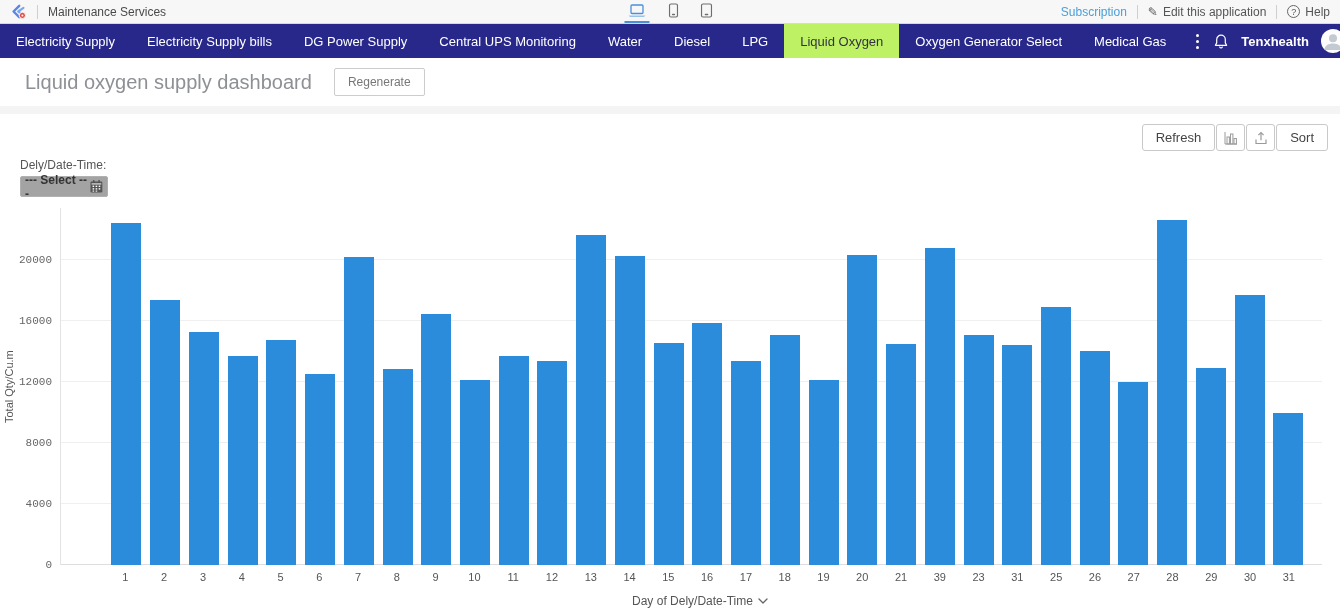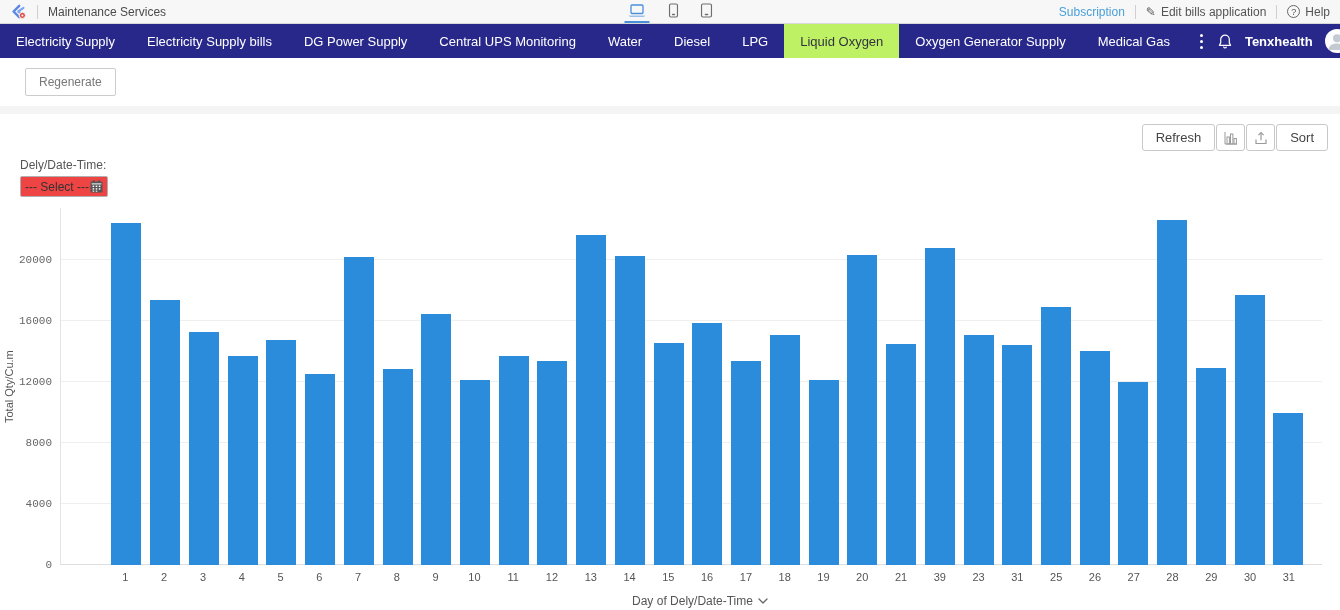--- a/index.html
+++ b/index.html
@@ -60,23 +60,23 @@
   .content { position: relative; height: 496px; background: #fff; }
 
   .toolbar { position: absolute; top: 10px; right: 12px; display: flex; gap: 1px; }
   .btn { height: 27px; background: #fff; border: 1px solid #c9c9c9; border-radius: 3px;
          font-size: 13px; color: #444; padding: 0 13px; cursor: pointer;
          font-family: "Liberation Sans", sans-serif; }
   .btn.icon-btn { width: 29px; padding: 0; display: inline-flex; align-items: center; justify-content: center; }
 
   .filter { position: absolute; top: 44px; left: 20px; }
   .filter-label { font-size: 12px; color: #555; margin-bottom: 4px; }
-  .select-box { width: 88px; height: 21px; border: 1px solid #b0b0b0; border-radius: 2px; background: #ef4444;
+  .select-box { width: 88px; height: 21px; border: 1px solid #b0b0b0; border-radius: 2px; background: #a3a3a3;
                 display: flex; align-items: center; justify-content: space-between;
-                padding: 0 4px; font-size: 12px; font-weight: normal; color: #333; cursor: pointer; }
+                padding: 0 4px; font-size: 12px; font-weight: bold; color: #333; cursor: pointer; }
 
   
   .chart { position: absolute; top: 94px; left: 0; right: 0; display: flex; }
   .y-title { width: 18px; height: 357px; display: flex; align-items: center; justify-content: center;
              writing-mode: vertical-rl; transform: rotate(180deg);
              font-size: 11px; color: #555; }
   .chart-main { flex: 1; }
   .plot-row { display: flex; }
   .y-ticks { width: 42px; position: relative; height: 357px; }
   .y-tick { position: absolute; right: 8px; transform: translateY(50%);
@@ -131,42 +131,42 @@
         <rect x="4.2" y="10.8" width="3.6" height="1.4" rx="0.7" fill="#6e6e6e"></rect>
       </svg>
     </span>
   </div>
 
   <div class="tb-right">
     <a class="tb-link">Subscription</a>
     <span class="tb-divider"></span>
     <span class="tb-item">
       <span class="pencil">✎</span>
-      <span>Edit bills application</span>
+      <span>Edit this application</span>
     </span>
     <span class="tb-divider"></span>
     <span class="tb-item">
       <span class="q-circle">?</span>
       <span>Help</span>
     </span>
   </div>
 </header>
 
 <nav class="navbar">
   <div class="nav-left">
     <div class="nav-tabs">
         <div class="tab">Electricity Supply</div>
         <div class="tab">Electricity Supply bills</div>
         <div class="tab">DG Power Supply</div>
         <div class="tab">Central UPS Monitoring</div>
         <div class="tab">Water</div>
         <div class="tab">Diesel</div>
         <div class="tab">LPG</div>
         <div class="tab active">Liquid Oxygen</div>
-        <div class="tab">Oxygen Generator Supply</div>
+        <div class="tab">Oxygen Generator Select</div>
         <div class="tab">Medical Gas</div>
       </div>
     <div class="more-btn">
         <i></i>
         <i></i>
         <i></i>
       </div>
   </div>
   <div class="nav-right">
     <span class="bell">
@@ -179,20 +179,21 @@
     <span class="avatar">
       <svg width="24" height="24" viewBox="0 0 24 24">
         <circle cx="12" cy="9.2" r="4" fill="#c3cad1"></circle>
         <path d="M3.5 21c0-4.4 4.2-6.4 8.5-6.4s8.5 2 8.5 6.4z" fill="#c3cad1"></path>
       </svg>
     </span>
   </div>
 </nav>
 
 <section class="dash-header">
+  <h1>Liquid oxygen supply dashboard</h1>
   <button class="regen-btn">Regenerate</button>
 </section>
 <div class="band"></div>
 
 <main class="content">
 
   <div class="toolbar">
     <button class="btn">Refresh</button>
     <button class="btn icon-btn">
       <svg width="14" height="14" viewBox="0 0 14 14">

